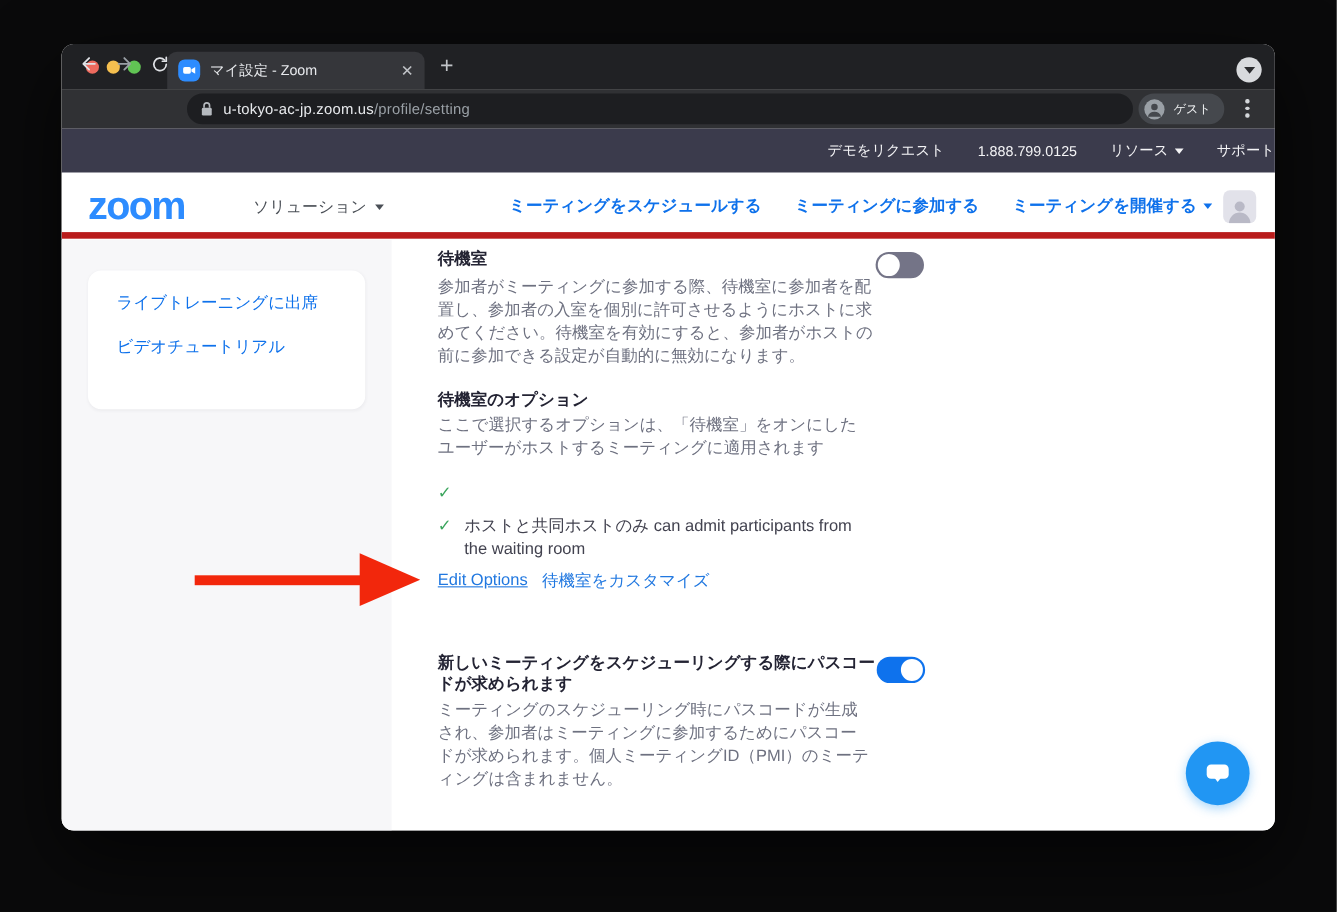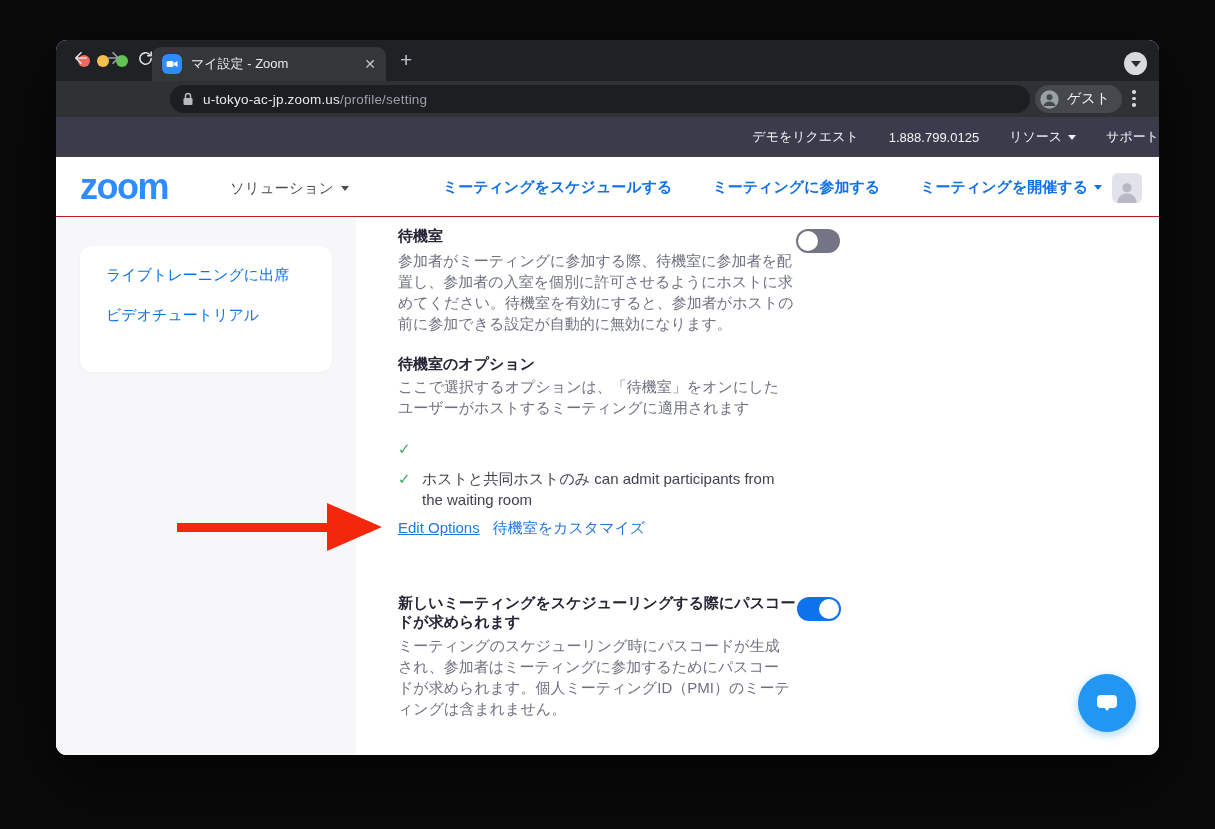--- a/index.html
+++ b/index.html
@@ -24,36 +24,36 @@
 
   
   .toolbar { position:absolute; left:0; top:41px; width:100%; height:36px; background:#303134; }
   .navbtn { position:absolute; top:5px; width:26px; height:26px; display:flex; align-items:center; justify-content:center; }
   .addrbar { position:absolute; left:114px; top:45px; width:860px; height:28px; border-radius:14px; background:#1d1e21;
              display:flex; align-items:center; padding-left:12px; }
   .url { font-size:13.5px; margin-left:9px; letter-spacing:.2px;text-align:center; }
   .url .host { color:#e8eaed; } .url .path { color:#9aa0a6; }
   .guestpill { position:absolute; left:979px; top:45px; height:28px; border-radius:14px; background:#45484d;
                display:flex; align-items:center; padding:0 12px 0 4px; }
-  .guest-label { color:#f1f3f4; font-size:14px; margin-left:7px; }
+  .guest-label { color:#f1f3f4; font-size:11px; margin-left:7px; }
   .kebab { position:absolute; left:1076px; top:50px; display:flex; flex-direction:column; gap:3px; }
   .kebab i { width:3.5px; height:3.5px; border-radius:50%; background:#d4d7da; }
 
   
   .sitebar { position:absolute; left:0; top:77px; width:100%; height:40px; background:#3b3b4c;
              display:flex; align-items:center; justify-content:flex-end; gap:30px; }
   .sitebar a { color:#f4f4f6; font-size:13px; text-decoration:none; display:flex; align-items:center; gap:6px; }
   .chev-sm { width:0; height:0; border-left:4px solid transparent; border-right:4px solid transparent; border-top:5px solid #f4f4f6; display:inline-block; }
 
   
-  .siteheader { position:absolute; left:0; top:117px; width:100%; height:60px; background:#fff; border-bottom:1px solid #b91c1c; }
+  .siteheader { position:absolute; left:0; top:117px; width:100%; height:60px; background:#fff; border-bottom:6px solid #b91c1c; }
   .logo { position:absolute; left:24px; top:10px; font-size:36px; font-weight:bold; letter-spacing:-1.5px; color:#2d8cff; line-height:40px; }
   .solutions { position:absolute; left:174px; top:22px; font-size:14.5px; color:#4a4f56; display:flex; align-items:center; gap:7px; }
   .chev-dk { width:0; height:0; border-left:4px solid transparent; border-right:4px solid transparent; border-top:5px solid #4a4f56; display:inline-block; }
-  .headnav { position:absolute; right:57px; top:0; height:60px; display:flex; align-items:center; gap:40px; }
+  .headnav { position:absolute; right:57px; top:0; height:60px; display:flex; align-items:center; gap:30px; }
   .headnav a { color:#0e71eb; font-size:15px; font-weight:bold; text-decoration:none; display:flex; align-items:center; gap:6px; }
   .chev-bl { width:0; height:0; border-left:4px solid transparent; border-right:4px solid transparent; border-top:5px solid #0e71eb; display:inline-block; }
   .avatar { position:absolute; left:1056px; top:16px; width:30px; height:30px; border-radius:6px; background:#e2e2ea;
             display:flex; align-items:flex-end; justify-content:center; overflow:hidden; }
 
   
   .bodyarea { position:absolute; left:0; top:178px; width:100%; height:537px; background:#fff; }
   .sidestrip { position:absolute; left:0; top:0; width:300px; height:100%; background:#f7f7f9; }
   .sidecard { position:absolute; left:24px; top:28px; width:252px; height:126px; background:#fff; border-radius:12px;
               box-shadow:0 1px 3px rgba(30,30,50,.05); padding:20px 0 0 26px; }

